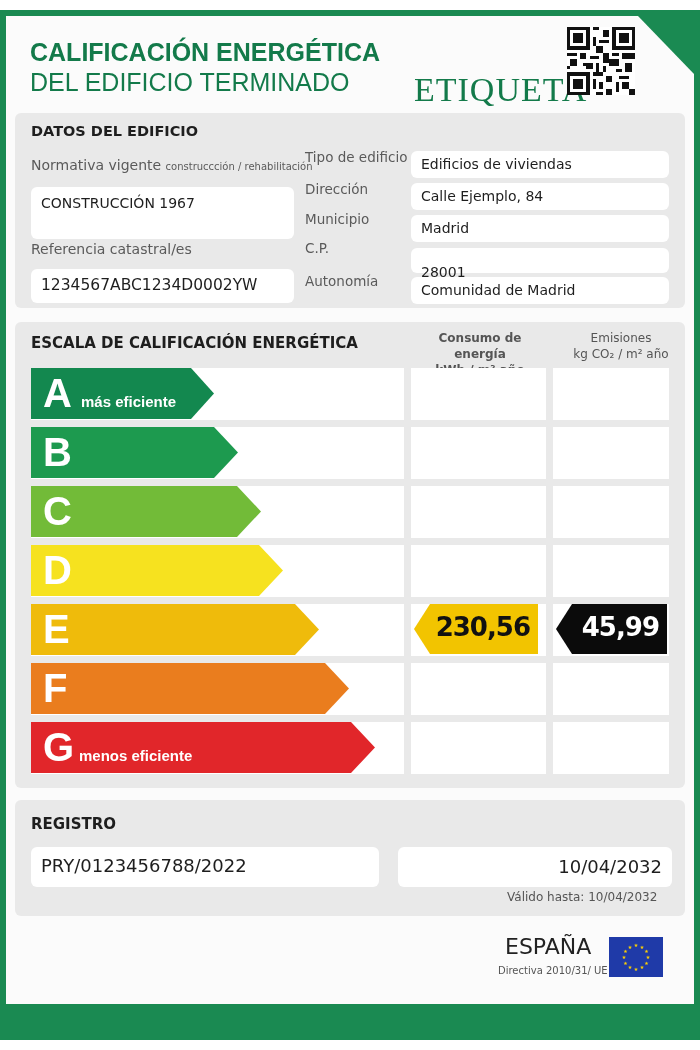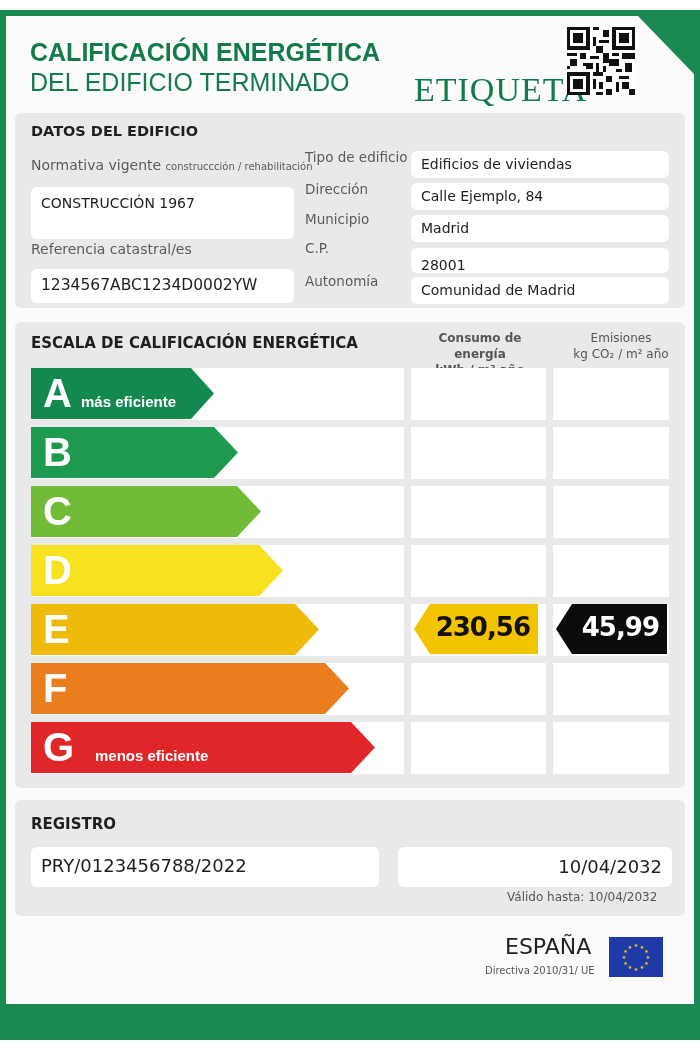--- a/index.html
+++ b/index.html
@@ -44,21 +44,21 @@
   .tagE { position: absolute; left: 414px; top: 604px; width: 124px; height: 50px; background: #f2c400;
           clip-path: polygon(16px 0, 100% 0, 100% 100%, 16px 100%, 0 50%); }
   .tagE span, .tagC span { position: absolute; right: 8px; top: 8px; font-family: "DejaVu Sans", sans-serif;
           font-weight: bold; font-size: 26px; letter-spacing: -1px; }
   .tagE span { color: #111; }
   .tagC { position: absolute; left: 556px; top: 604px; width: 111px; height: 50px; background: #0b0b0b;
           clip-path: polygon(16px 0, 100% 0, 100% 100%, 16px 100%, 0 50%); }
   .tagC span { color: #fff; }
 
   .espana { position: absolute; left: 505px; top: 934px; font-size: 22px; color: #222; }
-  .directiva { position: absolute; left: 485px; top: 965px; font-size: 10px; color: #555; }
+  .directiva { position: absolute; left: 498px; top: 965px; font-size: 10px; color: #555; }
   .euflag { position: absolute; left: 609px; top: 937px; width: 54px; height: 40px; background: #1f3aa8; }
 </style>
 </head>
 <body>
 
 <div class="outer">
   <div class="inner"></div>
 </div>
 
 <div class="title1">CALIFICACIÓN ENERGÉTICA</div>
@@ -120,21 +120,21 @@
 <div class="lbl" style="left:31px; top:241px; font-size:14px;">Referencia catastral/es</div>
 <div class="box" style="left:31px; top:261px; width:263px; height:34px; font-size:15.5px; padding-top:7px;">1234567ABC1234D0002YW</div>
 
 <div class="lbl" style="left:305px; top:149px;">Tipo de edificio</div>
 <div class="box" style="left:411px; top:143px; width:258px; height:27px; padding-top:5px;">Edificios de viviendas</div>
 <div class="lbl" style="left:305px; top:181px;">Dirección</div>
 <div class="box" style="left:411px; top:175px; width:258px; height:27px; padding-top:5px;">Calle Ejemplo, 84</div>
 <div class="lbl" style="left:305px; top:211px;">Municipio</div>
 <div class="box" style="left:411px; top:207px; width:258px; height:27px; padding-top:5px;">Madrid</div>
 <div class="lbl" style="left:305px; top:240px;">C.P.</div>
-<div class="box" style="left:411px; top:240px; width:258px; height:25px; padding-top:9px;">28001</div>
+<div class="box" style="left:411px; top:240px; width:258px; height:25px; padding-top:16px;">28001</div>
 <div class="lbl" style="left:305px; top:273px;">Autonomía</div>
 <div class="box" style="left:411px; top:269px; width:258px; height:27px; padding-top:5px;">Comunidad de Madrid</div>
 
 <div class="panel p2"></div>
 <div class="h" style="left:31px; top:334px; font-size:15px;">ESCALA DE CALIFICACIÓN ENERGÉTICA</div>
 <div class="colh" style="left:411px; top:330px; width:138px;font-weight:bold;">
   <div>Consumo de energía</div>
   <div>kWh / m² año</div>
 </div>
 <div class="colh" style="left:553px; top:330px; width:136px;">
@@ -178,21 +178,21 @@
   <span class="l">D</span>
 </div>
 <div class="arrow" style="top:604px; width:288px; background:#efbb0b; clip-path:polygon(0 0,264px 0,288px 50%,264px 100%,0 100%);">
   <span class="l">E</span>
 </div>
 <div class="arrow" style="top:663px; width:318px; background:#ea7d1e; clip-path:polygon(0 0,294px 0,318px 50%,294px 100%,0 100%);">
   <span class="l">F</span>
 </div>
 <div class="arrow" style="top:722px; width:344px; background:#e1262a; clip-path:polygon(0 0,320px 0,344px 50%,320px 100%,0 100%);">
   <span class="l">G</span>
-  <span class="sub" style="left:64px;">menos eficiente</span>
+  <span class="sub" style="left:48px;">menos eficiente</span>
 </div>
 
 <div class="tagE">
   <span>230,56</span>
 </div>
 <div class="tagC">
   <span>45,99</span>
 </div>
 
 <div class="panel p3"></div>

